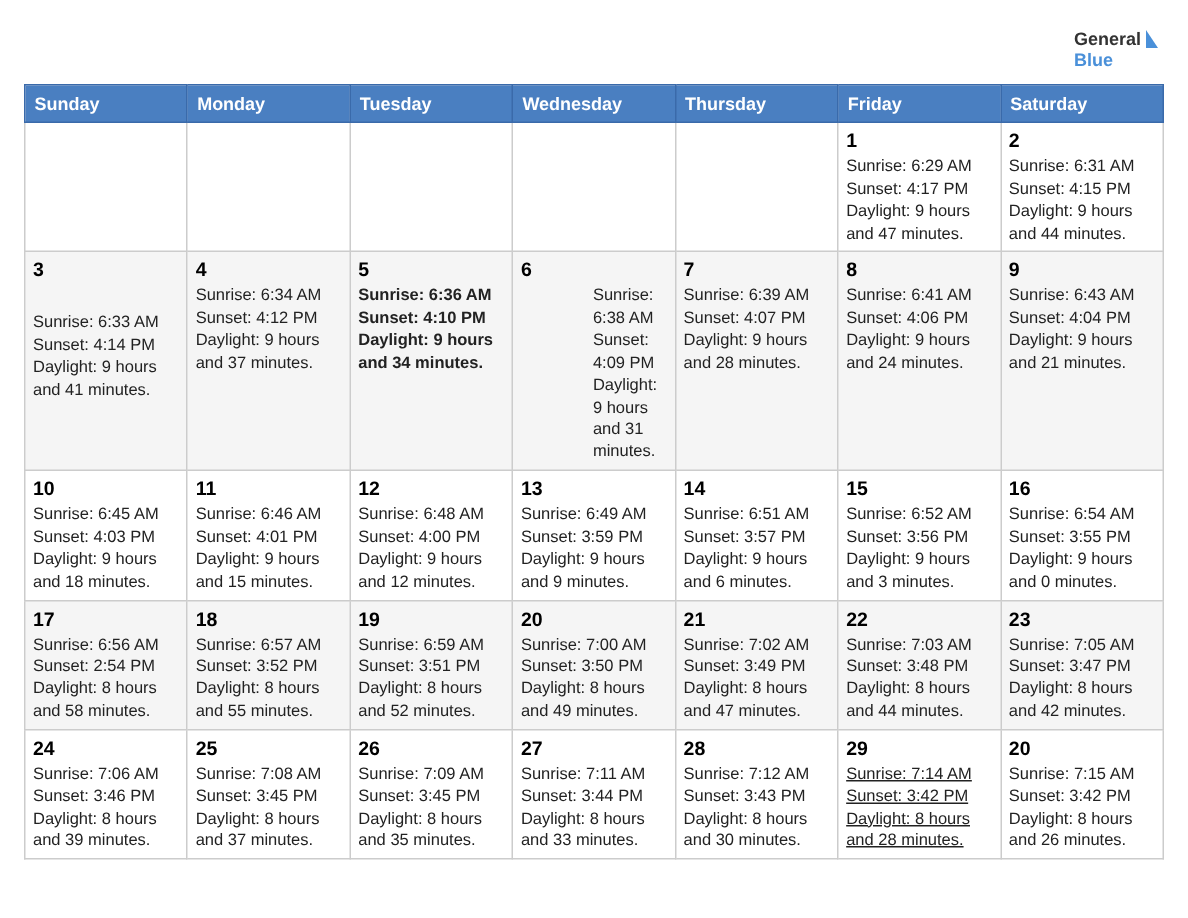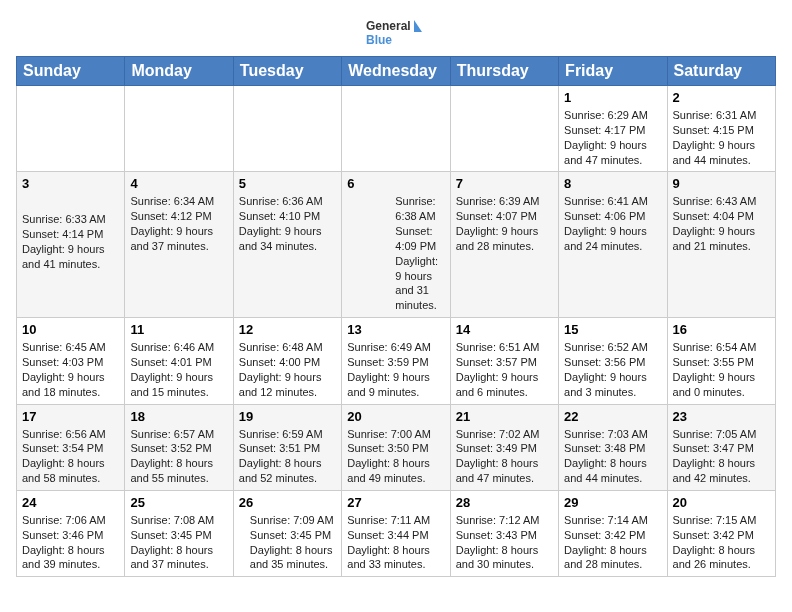--- a/index.html
+++ b/index.html
@@ -6,21 +6,21 @@
     body {
       font-family: Arial, sans-serif;
       background: #fff;
       width: 792px;
       min-height: 612px;
       padding: 16px;
     }
     .header-area {
       display: flex;
       align-items: flex-start;
-      justify-content: center;
+      justify-content: flex-end;
       margin-bottom: 6px;
     }
     .logo {
       display: flex;
       align-items: center;
       gap: 4px;
     }
     .title-area {
       text-align: right;
     }
@@ -36,21 +36,21 @@
     .calendar-table {
       width: 100%;
       border-collapse: collapse;
       font-size: 11px;
     }
     .calendar-table th {
       background-color: #4a7fc1;
       color: #fff;
       text-align: left;
       padding: 5px 6px;
-      font-size: 16px;
+      font-size: 12px;
       font-weight: bold;
       border: 1px solid #3a6aaa;
     }
     .calendar-table td {
       border: 1px solid #ccc;
       vertical-align: top;
       padding: 4px 5px;
       height: 78px;
       width: 107px;
       background: #fff;
@@ -129,21 +129,21 @@
 Daylight: 9 hours and 41 minutes.</div>
         </td>
         <td>
           <div class="day-number">4</div>
           <div class="day-info" style="white-space: pre-line;">Sunrise: 6:34 AM
 Sunset: 4:12 PM
 Daylight: 9 hours and 37 minutes.</div>
         </td>
         <td>
           <div class="day-number">5</div>
-          <div class="day-info" style="white-space: pre-line;">Sunrise: 6:36 AM
+          <div class="day-info" style="white-space: pre-line; font-weight: bold;">Sunrise: 6:36 AM
 Sunset: 4:10 PM
 Daylight: 9 hours and 34 minutes.</div>
         </td>
         <td>
           <div class="day-number">6</div>
           <div class="day-info" style="white-space: pre-line; margin-left: 48px;">Sunrise: 6:38 AM
 Sunset: 4:09 PM
 Daylight: 9 hours and 31 minutes.</div>
         </td>
         <td>
@@ -206,21 +206,21 @@
           <div class="day-number">16</div>
           <div class="day-info" style="white-space: pre-line;">Sunrise: 6:54 AM
 Sunset: 3:55 PM
 Daylight: 9 hours and 0 minutes.</div>
         </td>
       </tr>
       <tr>
         <td>
           <div class="day-number">17</div>
           <div class="day-info" style="white-space: pre-line;">Sunrise: 6:56 AM
-Sunset: 3:54 PM
+Sunset: 2:54 PM
 Daylight: 8 hours and 58 minutes.</div>
         </td>
         <td>
           <div class="day-number">18</div>
           <div class="day-info" style="white-space: pre-line;">Sunrise: 6:57 AM
 Sunset: 3:52 PM
 Daylight: 8 hours and 55 minutes.</div>
         </td>
         <td>
           <div class="day-number">19</div>
@@ -261,39 +261,39 @@
 Daylight: 8 hours and 39 minutes.</div>
         </td>
         <td>
           <div class="day-number">25</div>
           <div class="day-info" style="white-space: pre-line;">Sunrise: 7:08 AM
 Sunset: 3:45 PM
 Daylight: 8 hours and 37 minutes.</div>
         </td>
         <td>
           <div class="day-number">26</div>
-          <div class="day-info" style="white-space: pre-line; margin-left: 11px;">Sunrise: 7:09 AM
+          <div class="day-info" style="white-space: pre-line;">Sunrise: 7:09 AM
 Sunset: 3:45 PM
 Daylight: 8 hours and 35 minutes.</div>
         </td>
         <td>
           <div class="day-number">27</div>
           <div class="day-info" style="white-space: pre-line;">Sunrise: 7:11 AM
 Sunset: 3:44 PM
 Daylight: 8 hours and 33 minutes.</div>
         </td>
         <td>
           <div class="day-number">28</div>
           <div class="day-info" style="white-space: pre-line;">Sunrise: 7:12 AM
 Sunset: 3:43 PM
 Daylight: 8 hours and 30 minutes.</div>
         </td>
         <td>
           <div class="day-number">29</div>
-          <div class="day-info" style="white-space: pre-line;">Sunrise: 7:14 AM
+          <div class="day-info" style="white-space: pre-line; text-decoration: underline;">Sunrise: 7:14 AM
 Sunset: 3:42 PM
 Daylight: 8 hours and 28 minutes.</div>
         </td>
         <td>
           <div class="day-number">20</div>
           <div class="day-info" style="white-space: pre-line;">Sunrise: 7:15 AM
 Sunset: 3:42 PM
 Daylight: 8 hours and 26 minutes.</div>
         </td>
       </tr>

